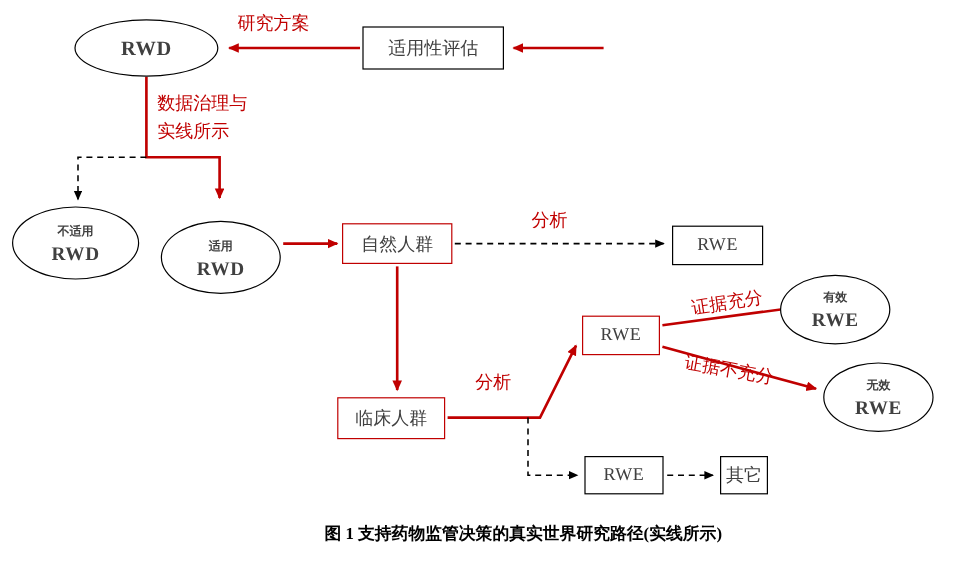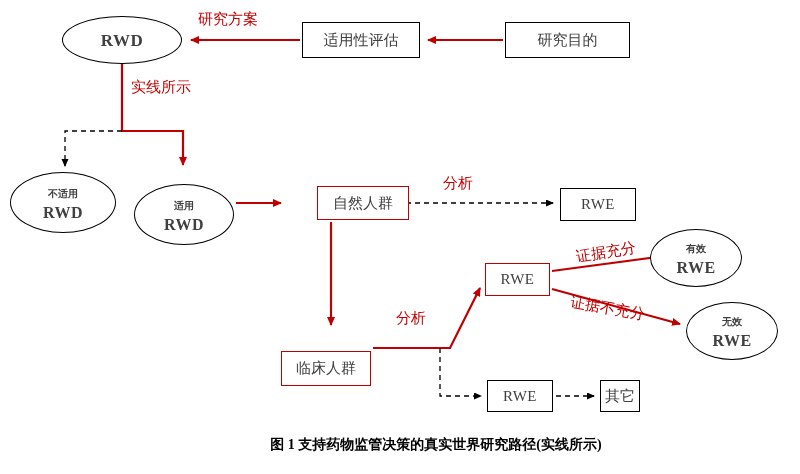--- a/index.html
+++ b/index.html
@@ -86,43 +86,40 @@
   </svg>
 
   <div class="node ellipse" style="left:62px;top:16px;width:120px;height:48px;">
     <span class="en" style="font-size:17px;">RWD</span>
   </div>
 
   <div class="node rect" style="left:302px;top:22px;width:118px;height:36px;">
     <span>适用性评估</span>
   </div>
 
-  <div class="node rect" style="left:505px;top:22px;width:125px;height:36px;">
-    <span>研究目的</span>
-  </div>
 
   <div class="node ellipse" style="left:10px;top:172px;width:106px;height:61px;">
     <span class="cn">不适用</span>
     <span class="en">RWD</span>
   </div>
 
   <div class="node ellipse" style="left:134px;top:184px;width:100px;height:61px;">
     <span class="cn">适用</span>
     <span class="en">RWD</span>
   </div>
 
-  <div class="node rect redborder" style="left:285px;top:186px;width:92px;height:34px;margin-left:32px;">
+  <div class="node rect redborder" style="left:285px;top:186px;width:92px;height:34px;">
     <span>自然人群</span>
   </div>
 
   <div class="node rect" style="left:560px;top:188px;width:76px;height:33px;">
     <span class="rwe-text">RWE</span>
   </div>
 
-  <div class="node rect redborder" style="left:281px;top:331px;width:90px;height:35px;margin-top:20px;">
+  <div class="node rect redborder" style="left:281px;top:331px;width:90px;height:35px;">
     <span>临床人群</span>
   </div>
 
   <div class="node rect redborder" style="left:485px;top:263px;width:65px;height:33px;">
     <span class="rwe-text">RWE</span>
   </div>
 
   <div class="node ellipse" style="left:650px;top:229px;width:92px;height:58px;">
     <span class="cn">有效</span>
     <span class="en">RWE</span>
@@ -137,20 +134,21 @@
     <span class="rwe-text">RWE</span>
   </div>
 
   <div class="node rect" style="left:600px;top:380px;width:40px;height:32px;">
     <span>其它</span>
   </div>
 
   <div class="edge-label" style="left:198px;top:10px;">研究方案</div>
 
   <div class="edge-label two-line" style="left:131px;top:76px;">
+    <div>数据治理与</div>
     <div>实线所示</div>
   </div>
 
   <div class="edge-label" style="left:443px;top:174px;">分析</div>
 
   <div class="edge-label" style="left:396px;top:309px;">分析</div>
 
   <div class="edge-label" style="left:576px;top:243px;transform:rotate(-9deg);">证据充分</div>
 
   <div class="edge-label" style="left:570px;top:299px;transform:rotate(10deg);">证据不充分</div>

